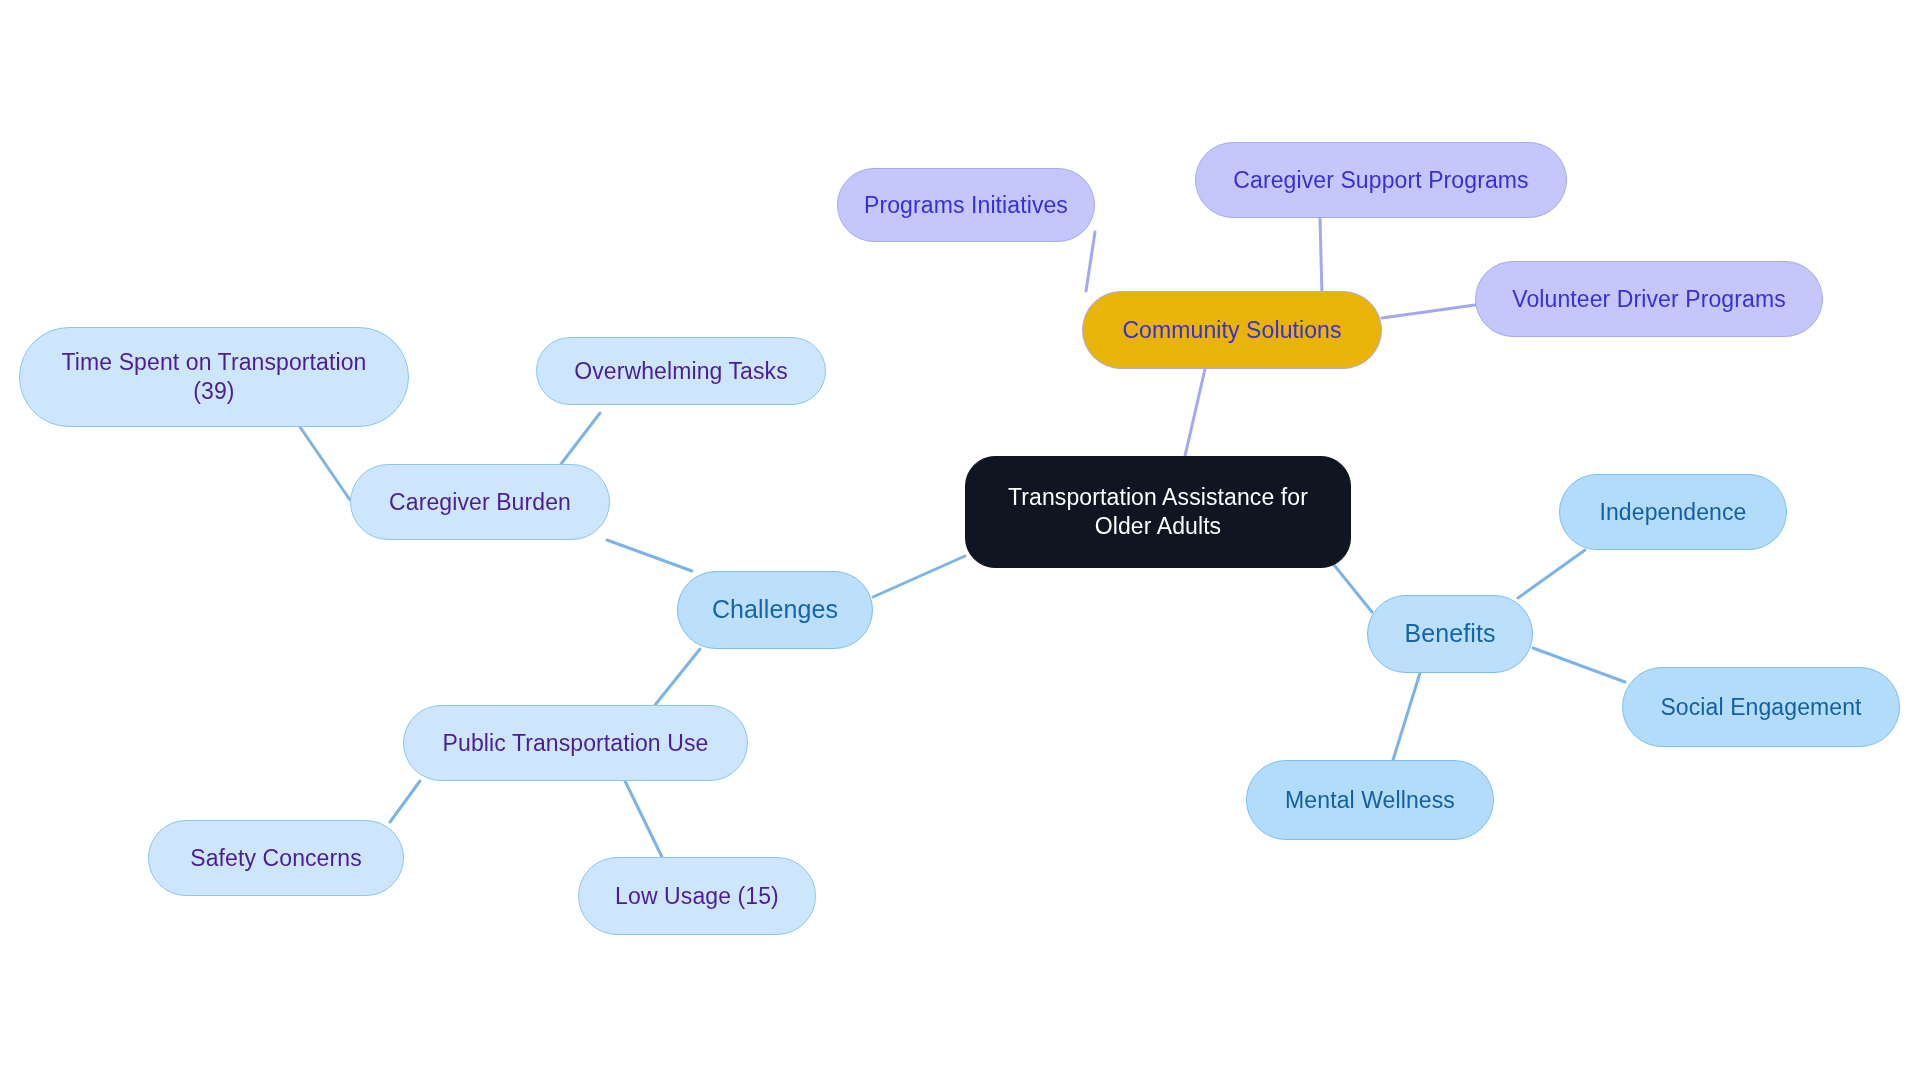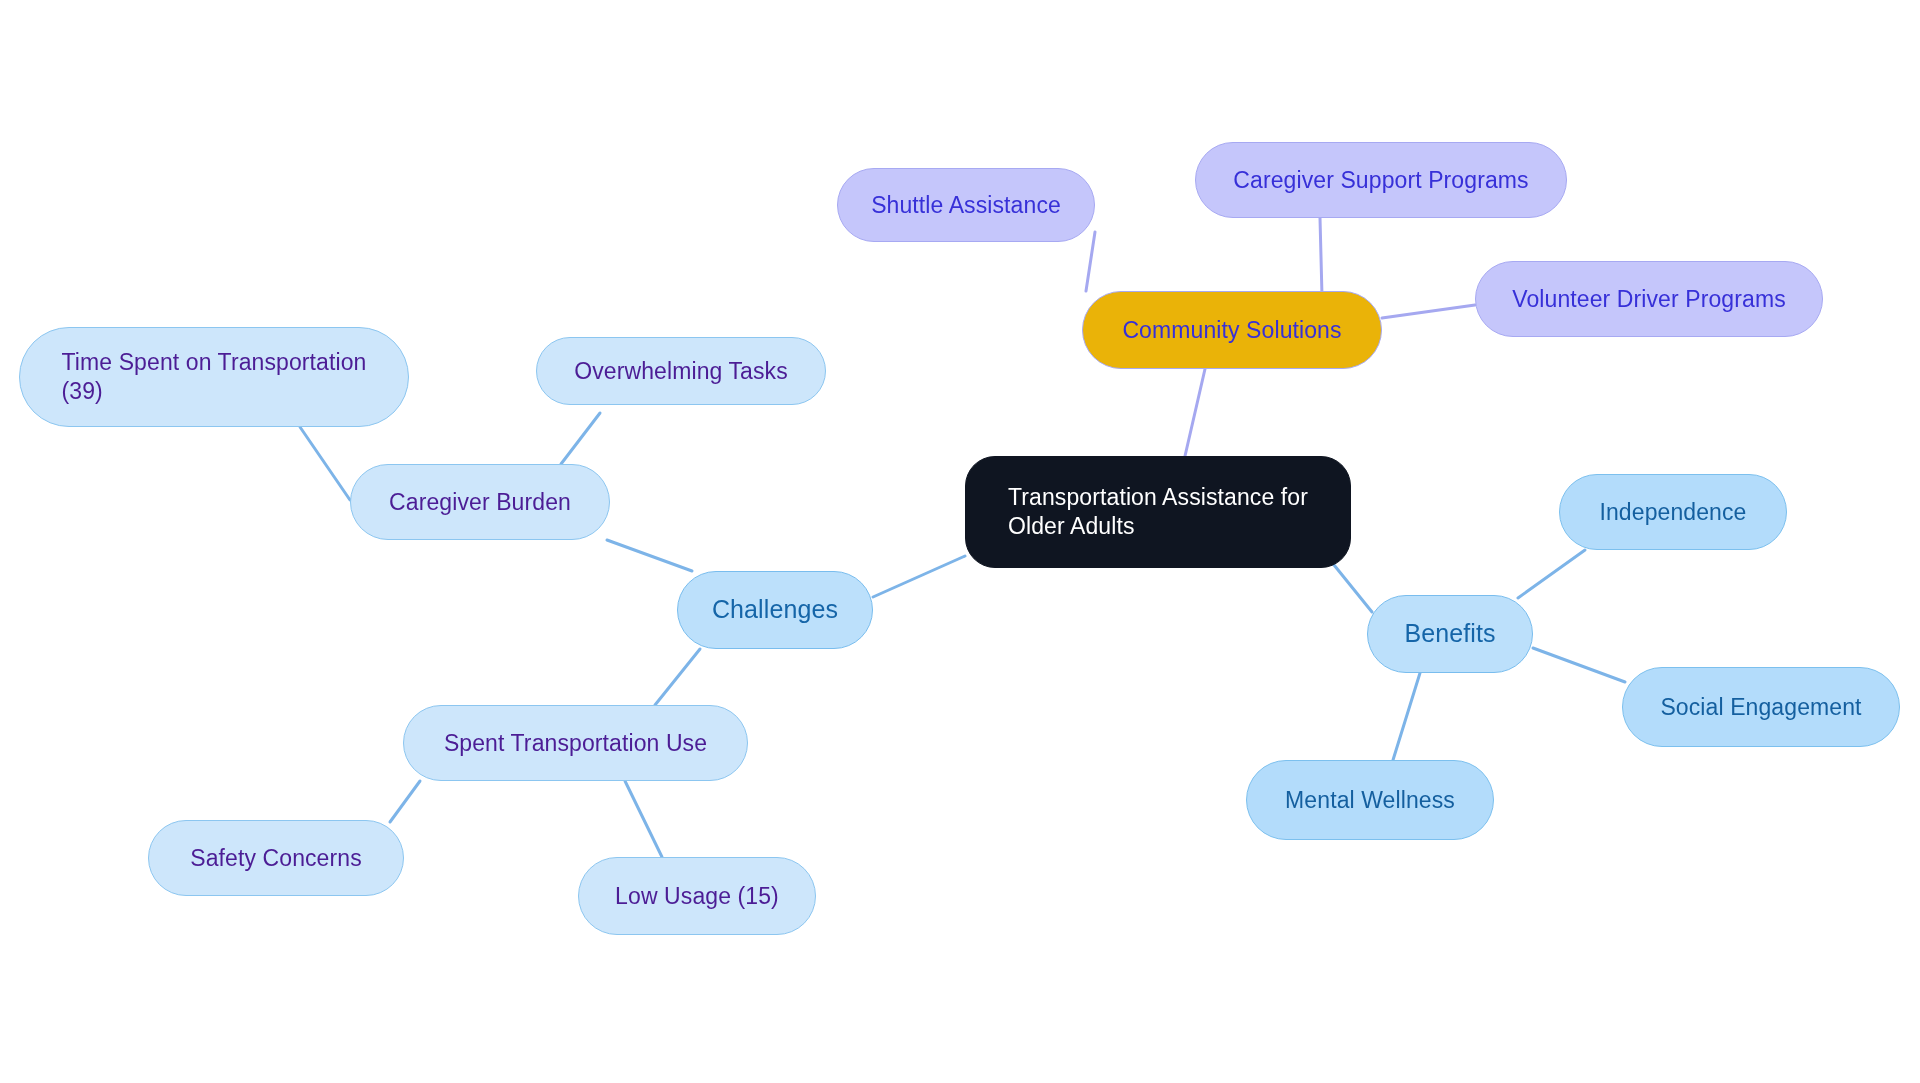--- a/index.html
+++ b/index.html
@@ -23,20 +23,21 @@
     width: 1920px;
     height: 1083px;
     pointer-events: none;
   }
   .node {
     position: absolute;
     box-sizing: border-box;
     display: flex;
     align-items: center;
     justify-content: center;
+    text-align: center;
     border-radius: 999px;
     white-space: pre-line;
     line-height: 1.26;
     letter-spacing: 0.1px;
   }
   .node.root {
     background: #0f1521;
     border: 1px solid #0f1521;
     color: #ffffff;
     border-radius: 30px;
@@ -91,29 +92,29 @@
       <line x1="625" y1="781" x2="662" y2="857" stroke="#7db4e8" stroke-width="3" stroke-linecap="round"></line>
       <line x1="1330" y1="560" x2="1372" y2="612" stroke="#7db4e8" stroke-width="3" stroke-linecap="round"></line>
       <line x1="1518" y1="598" x2="1585" y2="550" stroke="#7db4e8" stroke-width="3" stroke-linecap="round"></line>
       <line x1="1533" y1="648" x2="1625" y2="682" stroke="#7db4e8" stroke-width="3" stroke-linecap="round"></line>
       <line x1="1420" y1="673" x2="1393" y2="760" stroke="#7db4e8" stroke-width="3" stroke-linecap="round"></line>
     </svg>
   <div id="nodes-layer">
       <div class="node root" style="left: 965px; top: 456px; width: 386px; height: 112px;">Transportation Assistance for
 Older Adults</div>
       <div class="node branch-purple" style="left: 1082px; top: 291px; width: 300px; height: 78px;">Community Solutions</div>
-      <div class="node leaf-purple" style="left: 837px; top: 168px; width: 258px; height: 74px;">Shuttle Assistance</div>
+      <div class="node leaf-purple" style="left: 837px; top: 168px; width: 258px; height: 74px;">Programs Initiatives</div>
       <div class="node leaf-purple" style="left: 1195px; top: 142px; width: 372px; height: 76px;">Caregiver Support Programs</div>
       <div class="node leaf-purple" style="left: 1475px; top: 261px; width: 348px; height: 76px;">Volunteer Driver Programs</div>
       <div class="node branch-blue" style="left: 677px; top: 571px; width: 196px; height: 78px;">Challenges</div>
       <div class="node leaf-blue" style="left: 350px; top: 464px; width: 260px; height: 76px;">Caregiver Burden</div>
       <div class="node leaf-blue" style="left: 19px; top: 327px; width: 390px; height: 100px;">Time Spent on Transportation
 (39)</div>
       <div class="node leaf-blue" style="left: 536px; top: 337px; width: 290px; height: 68px;">Overwhelming Tasks</div>
-      <div class="node leaf-blue" style="left: 403px; top: 705px; width: 345px; height: 76px;">Spent Transportation Use</div>
+      <div class="node leaf-blue" style="left: 403px; top: 705px; width: 345px; height: 76px;">Public Transportation Use</div>
       <div class="node leaf-blue" style="left: 148px; top: 820px; width: 256px; height: 76px;">Safety Concerns</div>
       <div class="node leaf-blue" style="left: 578px; top: 857px; width: 238px; height: 78px;">Low Usage (15)</div>
       <div class="node branch-blue" style="left: 1367px; top: 595px; width: 166px; height: 78px;">Benefits</div>
       <div class="node leaf-blue-strong" style="left: 1559px; top: 474px; width: 228px; height: 76px;">Independence</div>
       <div class="node leaf-blue-strong" style="left: 1622px; top: 667px; width: 278px; height: 80px;">Social Engagement</div>
       <div class="node leaf-blue-strong" style="left: 1246px; top: 760px; width: 248px; height: 80px;">Mental Wellness</div>
     </div>
 </div>
 
 </body></html>

